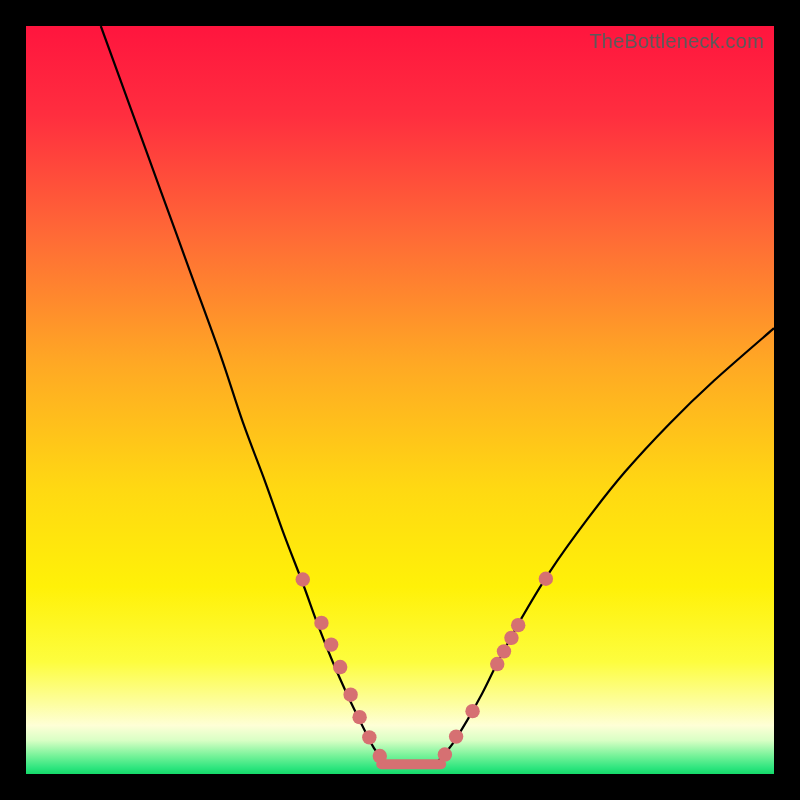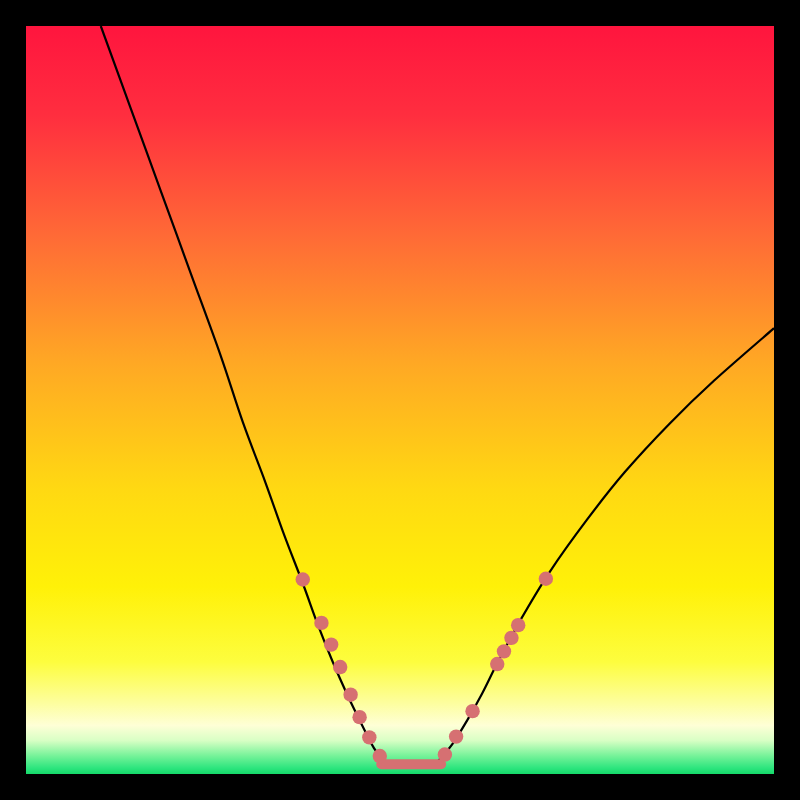--- a/index.html
+++ b/index.html
@@ -109,14 +109,15 @@
           <circle cx="430.10" cy="710.60" r="7.2" class="dot"></circle>
           <circle cx="446.56" cy="685.17" r="7.2" class="dot"></circle>
           <circle cx="471.24" cy="638.04" r="7.2" class="dot"></circle>
           <circle cx="477.97" cy="625.33" r="7.2" class="dot"></circle>
           <circle cx="485.45" cy="611.86" r="7.2" class="dot"></circle>
           <circle cx="492.18" cy="599.15" r="7.2" class="dot"></circle>
           <circle cx="519.86" cy="552.77" r="7.2" class="dot"></circle>
         </g>
     </svg>
 
+    <div class="watermark">TheBottleneck.com</div>
   </div>
 </div>
 
 </body></html>

